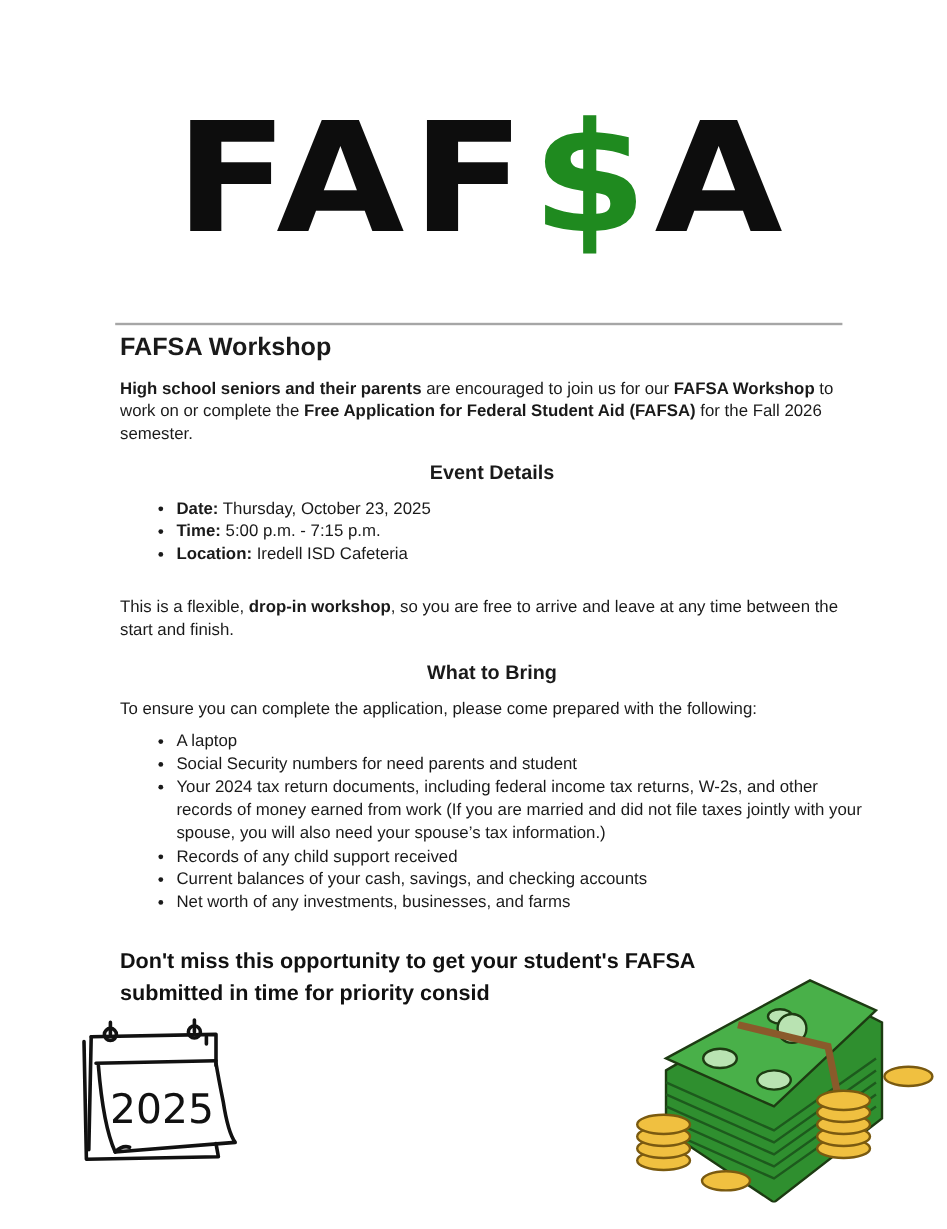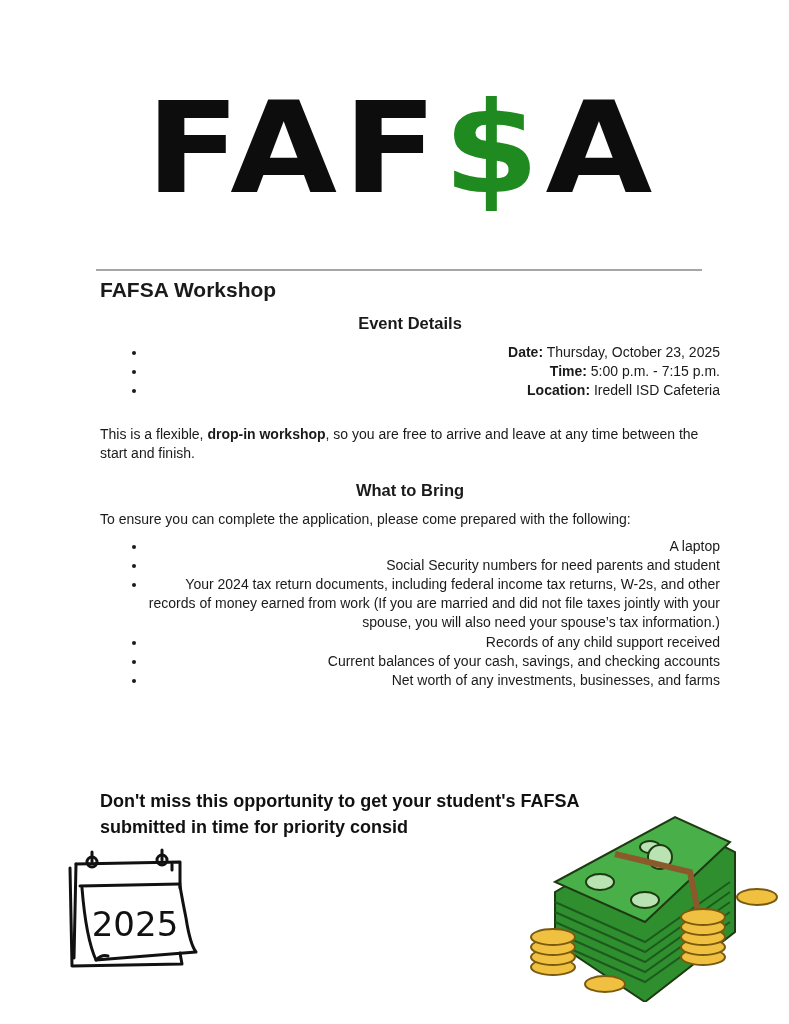--- a/index.html
+++ b/index.html
@@ -8,21 +8,21 @@
   .logo { position: absolute; left: 172px; top: 78px; width: 460px; height: 140px;
           display: flex; align-items: flex-end; justify-content: center; }
   .logo-text { font-family: "DejaVu Sans", sans-serif; font-weight: 900; font-size: 138px;
                letter-spacing: 6px; color: #0d0d0d; line-height: 1; transform: scaleY(0.92); }
   .logo-dollar { color: #1f8a1f; }
   .divider { position: absolute; left: 96px; top: 269px; width: 606px; height: 2px; background: #a6a6a6; }
   .content { position: absolute; left: 100px; top: 278px; width: 620px; }
   h1 { font-size: 21px; font-weight: bold; margin: 0 0 12px 0; color: #1a1a1a; }
   h2 { font-size: 16.5px; font-weight: bold; margin: 0 0 10px 0; color: #1a1a1a; text-align: center; }
   p { font-size: 14px; line-height: 19px; margin: 0 0 14px 0; }
-  ul { margin: 0; padding: 0 0 0 47px; font-size: 14px; line-height: 19.2px; text-align: right; }
+  ul { margin: 0; padding: 0 0 0 47px; font-size: 14px; line-height: 19.2px; }
   li { margin: 0; padding-left: 0; }
   .details-list { margin-bottom: 24px; }
   .bring-list { margin-bottom: 28px; }
   .cta { position: absolute; left: 100px; top: 788px; width: 600px; 
          font-size: 18px; font-weight: bold; line-height: 26px; color: #111; }
   .cta-line2 { display: block; padding-right: 110px; }
   .calendar { position: absolute; left: 62px; top: 848px; width: 145px; height: 125px; }
   .money { position: absolute; left: 525px; top: 812px; width: 255px; height: 190px; }
 </style>
 </head>
@@ -30,20 +30,21 @@
 
 <div class="logo">
   <span class="logo-text"><span>FAF</span><span class="logo-dollar">$</span><span>A</span></span>
 </div>
 
 <div class="divider"></div>
 
 <div class="content">
   <h1>FAFSA Workshop</h1>
 
+  <p><b>High school seniors and their parents</b><span> are encouraged to join us for our </span><b>FAFSA Workshop</b><span> to work on or complete the </span><b>Free Application for Federal Student Aid (FAFSA)</b><span> for the Fall 2026 semester.</span></p>
 
   <h2>Event Details</h2>
   <ul class="details-list">
     <li><b>Date:</b><span> Thursday, October 23, 2025</span></li>
     <li><b>Time:</b><span> 5:00 p.m. - 7:15 p.m.</span></li>
     <li><b>Location:</b><span> Iredell ISD Cafeteria</span></li>
   </ul>
 
   <p style="margin-bottom:18px"><span>This is a flexible, </span><b>drop-in workshop</b><span>, so you are free to arrive and leave at any time between the start and finish.</span></p>
 

